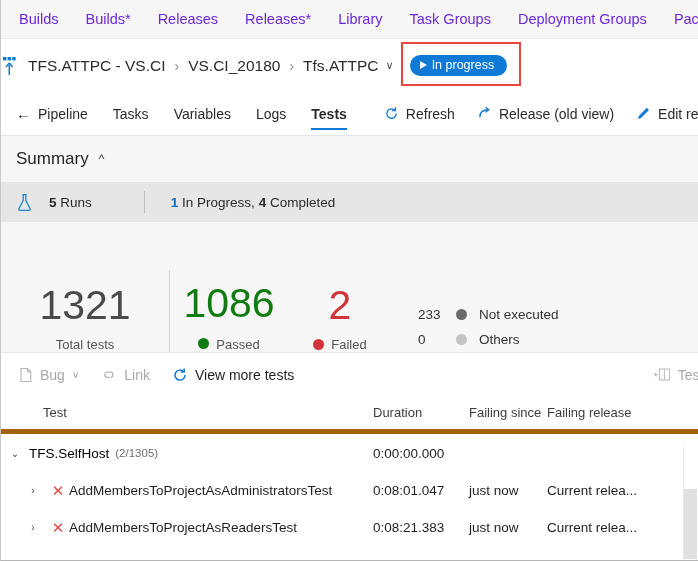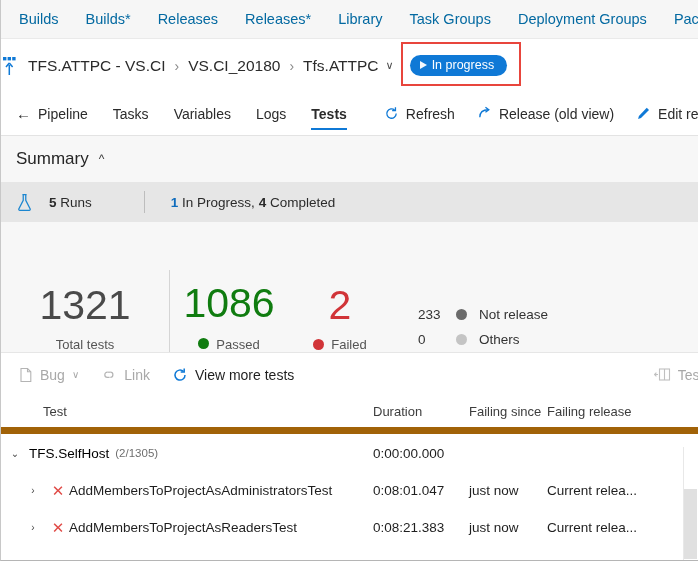--- a/index.html
+++ b/index.html
@@ -24,21 +24,21 @@
     height: 39px;
     background: #f6f6f6;
     display: flex;
     align-items: center;
     padding-left: 18px;
     gap: 27px;
     border-bottom: 1px solid #eaeaea;
   }
   .topnav .navitem {
     font-size: 14.5px;
-    color: #0369a1;
+    color: #6d28d9;
     white-space: nowrap;
     cursor: pointer;
   }
 
   
   .crumbbar {
     height: 53px;
     display: flex;
     align-items: center;
     background: #ffffff;
@@ -244,21 +244,21 @@
     color: #a8a8a8;
     margin-right: 0;
   }
   .chev-sm { font-size: 10px; }
 
   
   .thead {
     height: 38px;
     display: flex;
     align-items: center;
-    border-bottom: 7px solid #a16207;
+    border-bottom: 5px solid #a16207;
     font-size: 13px;
     color: #3d3d3d;
   }
   .c-test { width: 372px; padding-left: 42px; }
   .c-dur { width: 96px; }
   .c-since { width: 78px; }
   .c-rel { width: 110px; }
 
   .row {
     display: flex;
@@ -439,21 +439,21 @@
         <div class="lbl-dot">
           <span class="dot red"></span>
           <span class="stat-label" style="margin-top:0">Failed</span>
         </div>
       </div>
 
       <div class="minor-list">
         <div class="minor-row">
           <span class="minor-num">233</span>
           <span class="dot gray"></span>
-          <span class="minor-lbl">Not release</span>
+          <span class="minor-lbl">Not executed</span>
         </div>
         <div class="minor-row">
           <span class="minor-num">0</span>
           <span class="dot lgray"></span>
           <span class="minor-lbl">Others</span>
         </div>
       </div>
     </div>
   </div>
 

